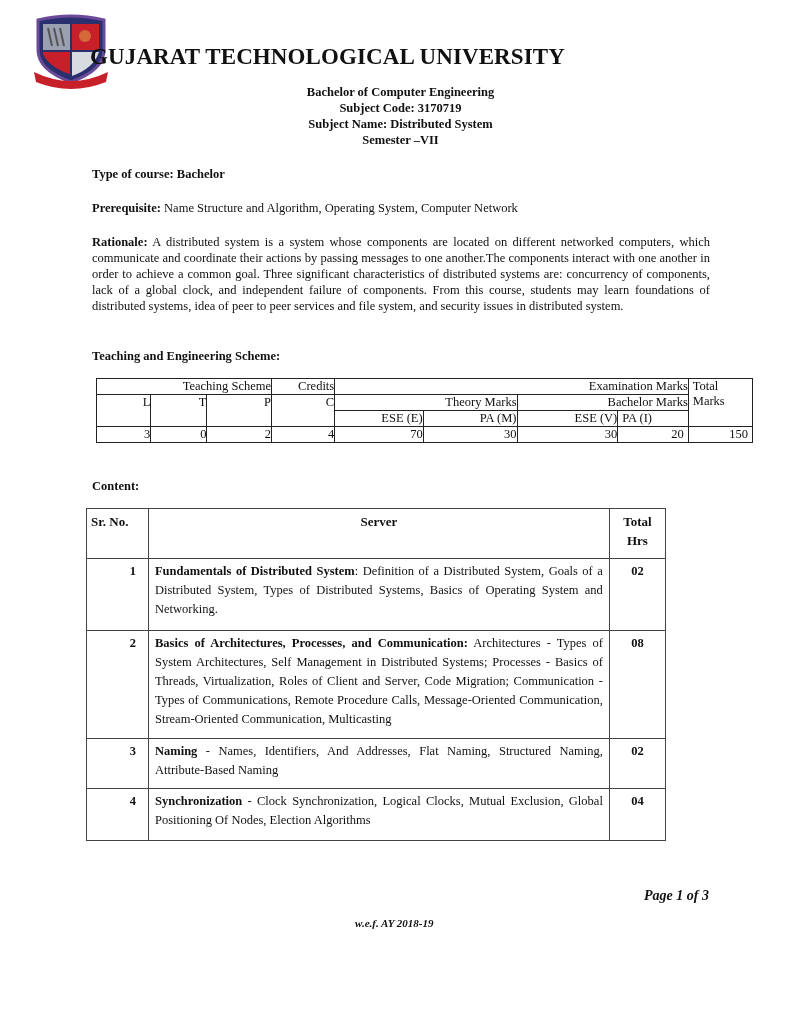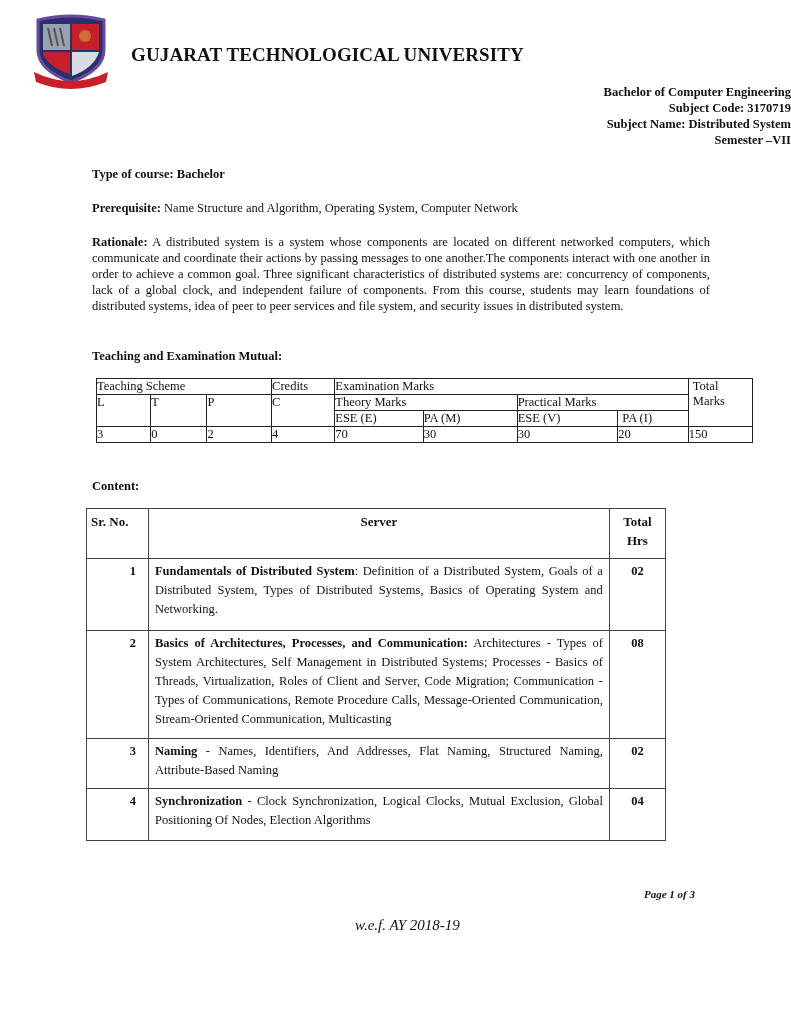--- a/index.html
+++ b/index.html
@@ -4,53 +4,53 @@
 <style>
   html, body { margin: 0; padding: 0; background: #ffffff; }
   body {
     width: 791px; height: 1024px; position: relative; overflow: hidden;
     font-family: "Liberation Serif", "DejaVu Serif", serif; color: #111;
   }
   .abs { position: absolute; }
   .logo { left: 30px; top: 14px; width: 82px; height: 78px; }
   .univ-title {
     left: 0; width: 625px; top: 44px; text-align: center; padding-left: 30px; box-sizing: border-box;
-    font-size: 19px; font-weight: bold; letter-spacing: 0.1px;
+    font-size: 23px; font-weight: bold; letter-spacing: 0.1px;
   }
   .subhead {
-    left: 0; width: 791px; top: 84px; text-align: right; padding-left: 10px; box-sizing: border-box;
+    left: 0; width: 791px; top: 84px; text-align: center; padding-left: 10px; box-sizing: border-box;
     font-size: 12.5px; font-weight: bold; line-height: 16px;
   }
   .para { left: 92px; width: 618px; font-size: 12.5px; line-height: 16px; }
   .para b { font-weight: bold; }
   .justify { text-align: justify; text-align-last: left; }
   table { border-collapse: collapse; }
   .scheme {
     left: 96px; top: 378px; width: 657px; font-size: 12.5px;
   }
   .scheme td {
-    border: 1px solid #222; text-align: left; padding: 0; height: 15px; line-height: 15px;
+    border: 1px solid #222; text-align: right; padding: 0; height: 15px; line-height: 15px;
   }
   .scheme td.tl { text-align: left; padding-left: 4px; vertical-align: top; }
   .scheme td.right { padding-right: 4px; }
   .content {
     left: 86px; top: 508px; width: 580px; font-size: 12.5px;
   }
   .content td {
     border: 1px solid #444; vertical-align: top; padding: 3px 6px 0 6px; line-height: 19px;
   }
   .content th {
     border: 1px solid #444; vertical-align: top; font-weight: bold; padding: 3px 4px 0 4px; line-height: 19px;
     font-size: 13px;
   }
   .content .sr { width: 50px; text-align: right; font-weight: bold; padding-right: 12px; }
   .content .hrs { width: 47px; text-align: center; font-weight: bold; }
   .content .txt { text-align: justify; text-align-last: left; }
-  .footer-page { left: 644px; top: 888px; font-size: 11px; font-style: italic; font-weight: bold; }
-  .footer-wef { left: 355px; top: 917px; font-size: 15px; font-style: italic; font-weight: normal; }
+  .footer-page { left: 644px; top: 888px; font-size: 14px; font-style: italic; font-weight: bold; }
+  .footer-wef { left: 355px; top: 917px; font-size: 11px; font-style: italic; font-weight: bold; }
 </style>
 </head>
 <body>
 
 <div class="abs logo">
   <svg width="82" height="78" viewBox="0 0 82 78">
     <path d="M8 6 Q41 -2 74 6 L74 36 Q74 56 41 68 Q8 56 8 36 Z" fill="#2a2f6e" stroke="#6b4a9a" stroke-width="3"></path>
     <path d="M13 10 L40 10 L40 36 L13 36 Z" fill="#9aa0b0"></path>
     <path d="M42 10 L69 10 L69 36 L42 36 Z" fill="#c8202a"></path>
     <path d="M13 38 L40 38 L40 60 Q20 54 13 40 Z" fill="#c8202a"></path>
@@ -79,21 +79,21 @@
   <b>Prerequisite:</b>
   <span>Name Structure and Algorithm, Operating System, Computer Network</span>
 </div>
 
 <div class="abs para justify" style="top:234px;">
   <b>Rationale:</b>
   <span>A distributed system is a system whose components are located on different networked computers, which communicate and coordinate their actions by passing messages to one another.The components interact with one another in order to achieve a common goal. Three significant characteristics of distributed systems are: concurrency of components, lack of a global clock, and independent failure of components. From this course, students may learn foundations of distributed systems, idea of peer to peer services and file system, and security issues in distributed system.</span>
 </div>
 
 <div class="abs para" style="top:348px;">
-  <b>Teaching and Examination Mutual:</b>
+  <b>Teaching and Engineering Scheme:</b>
 </div>
 
 <table class="abs scheme">
   <colgroup>
     <col style="width:57px">
       <col style="width:59px">
       <col style="width:68px">
       <col style="width:65px">
     <col style="width:93px">
       <col style="width:99px">
@@ -110,21 +110,21 @@
       <div>Total</div>
       <div>Marks</div>
     </td>
   </tr>
   <tr>
     <td rowspan="2" style="vertical-align:top">L</td>
     <td rowspan="2" style="vertical-align:top">T</td>
     <td rowspan="2" style="vertical-align:top">P</td>
     <td rowspan="2" style="vertical-align:top">C</td>
     <td colspan="2">Theory Marks</td>
-    <td colspan="2">Practical Marks</td>
+    <td colspan="2">Bachelor Marks</td>
   </tr>
   <tr>
     <td>ESE (E)</td>
     <td>PA (M)</td>
     <td>ESE (V)</td>
     <td class="tl" style="vertical-align:middle">PA (I)</td>
   </tr>
   <tr>
     <td>3</td>
     <td>0</td>

